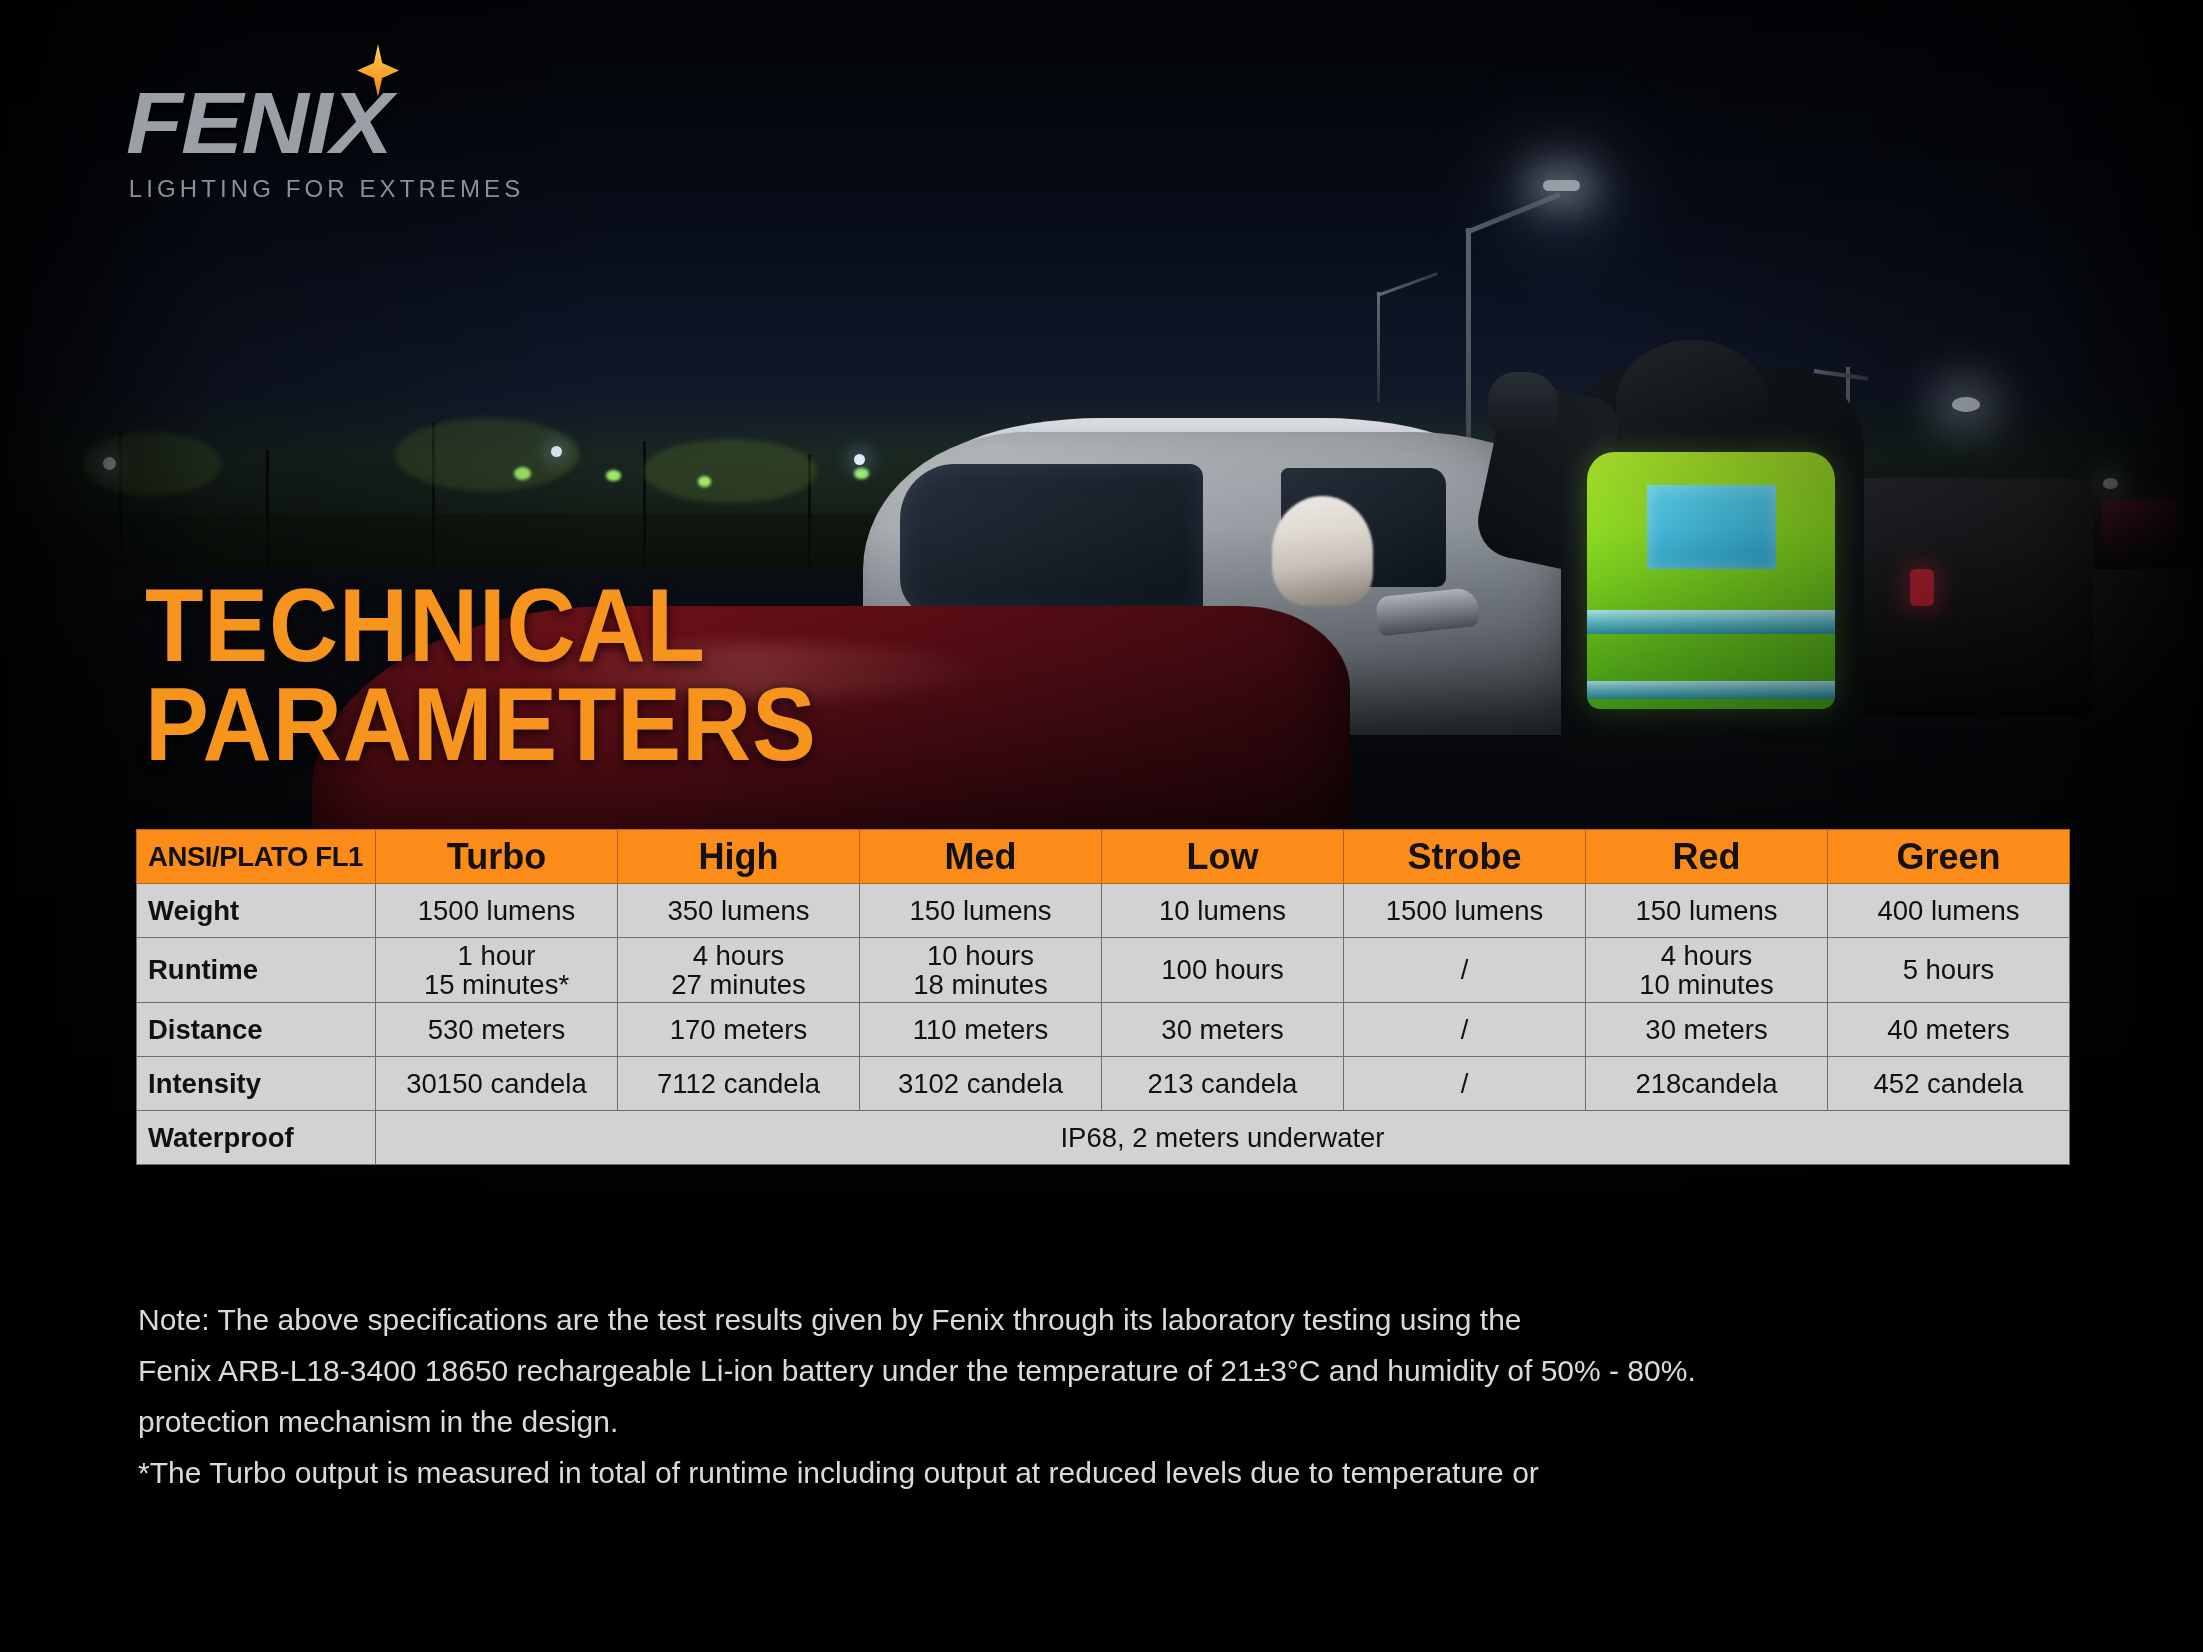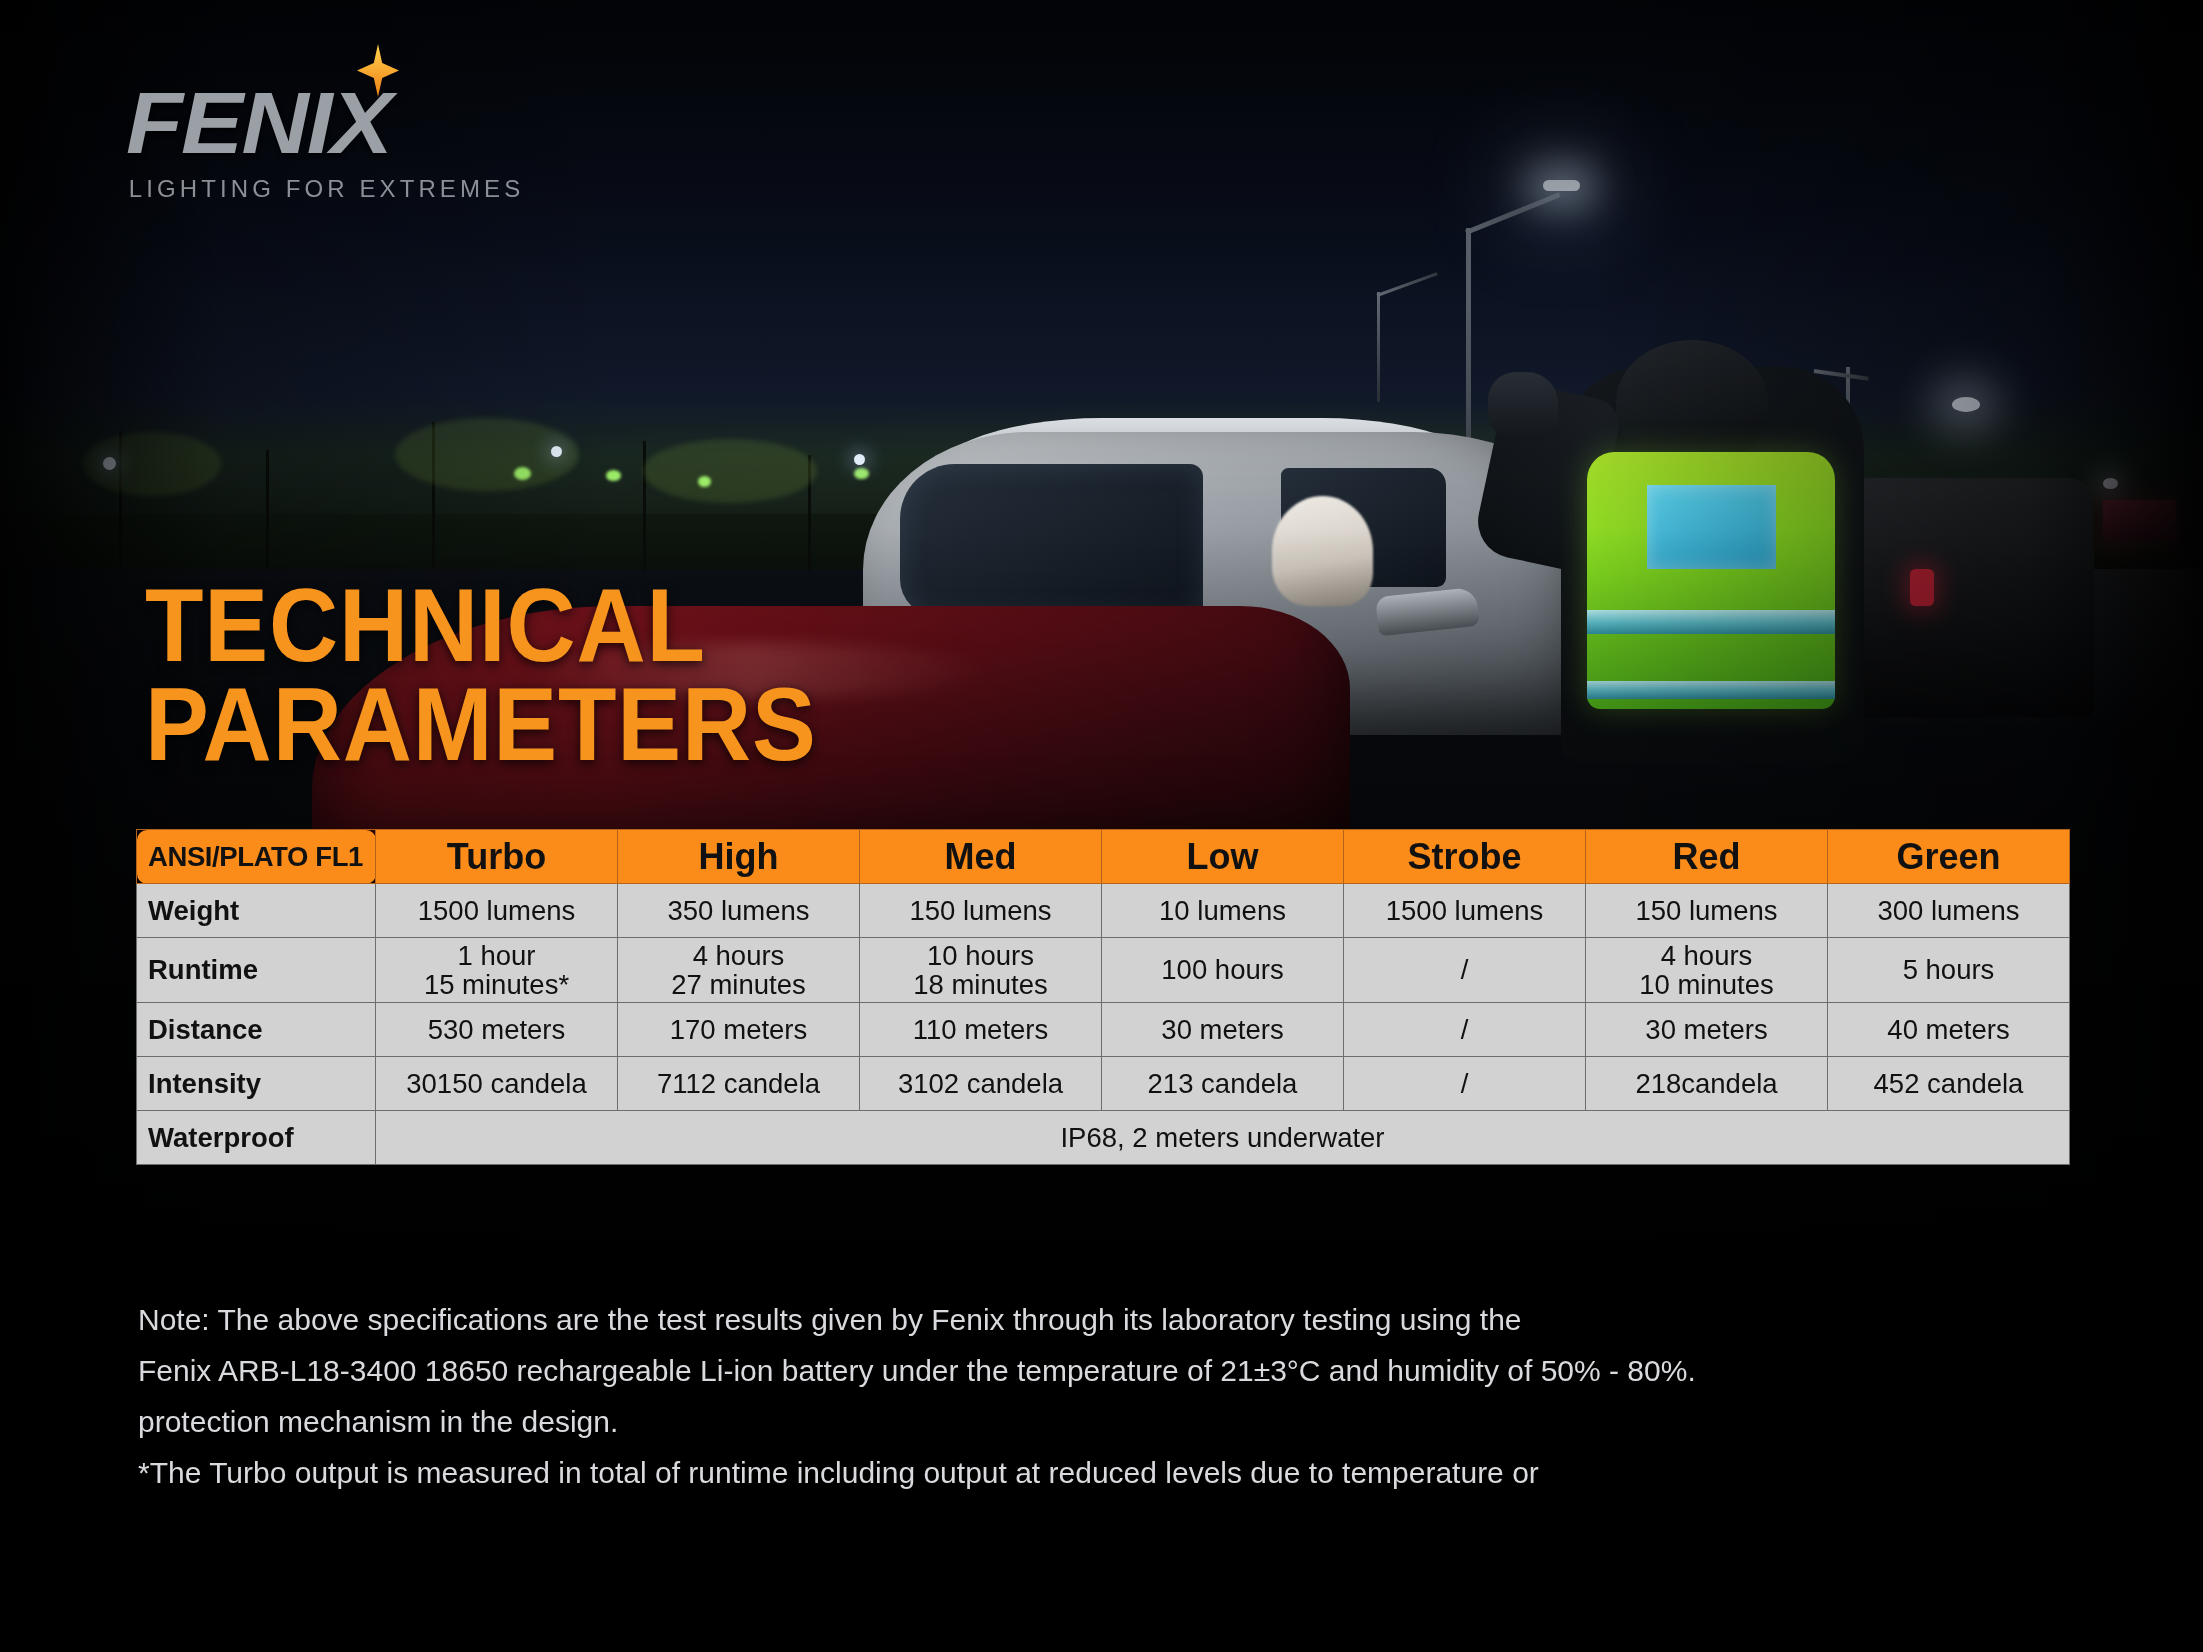--- a/index.html
+++ b/index.html
@@ -300,21 +300,20 @@
     height: 53px;
     font-size: 36px;
     font-weight: bold;
     border-color: #b5621a;
   }
   .spec-table thead th.first-head {
     text-align: left;
     padding-left: 11px;
     font-size: 27.5px;
     letter-spacing: -0.4px;
-    border-radius: 10px;
   }
   .spec-table tbody td {
     background: #D2D2D2;
     font-size: 27.5px;
     height: 53px;
   }
   .spec-table tbody td.rowlabel {
     text-align: left;
     padding-left: 11px;
     font-weight: bold;
@@ -452,21 +451,21 @@
         <td>
             <span class="cell-l1">10 lumens</span>
           </td>
         <td>
             <span class="cell-l1">1500 lumens</span>
           </td>
         <td>
             <span class="cell-l1">150 lumens</span>
           </td>
         <td>
-            <span class="cell-l1">300 lumens</span>
+            <span class="cell-l1">400 lumens</span>
           </td>
       </tr>
       <tr class="two-line">
         <td class="rowlabel">Runtime</td>
         <td>
           <span class="cell-l1">1 hour</span>
           <span class="cell-l2">15 minutes*</span>
         </td>
         <td>
           <span class="cell-l1">4 hours</span>

